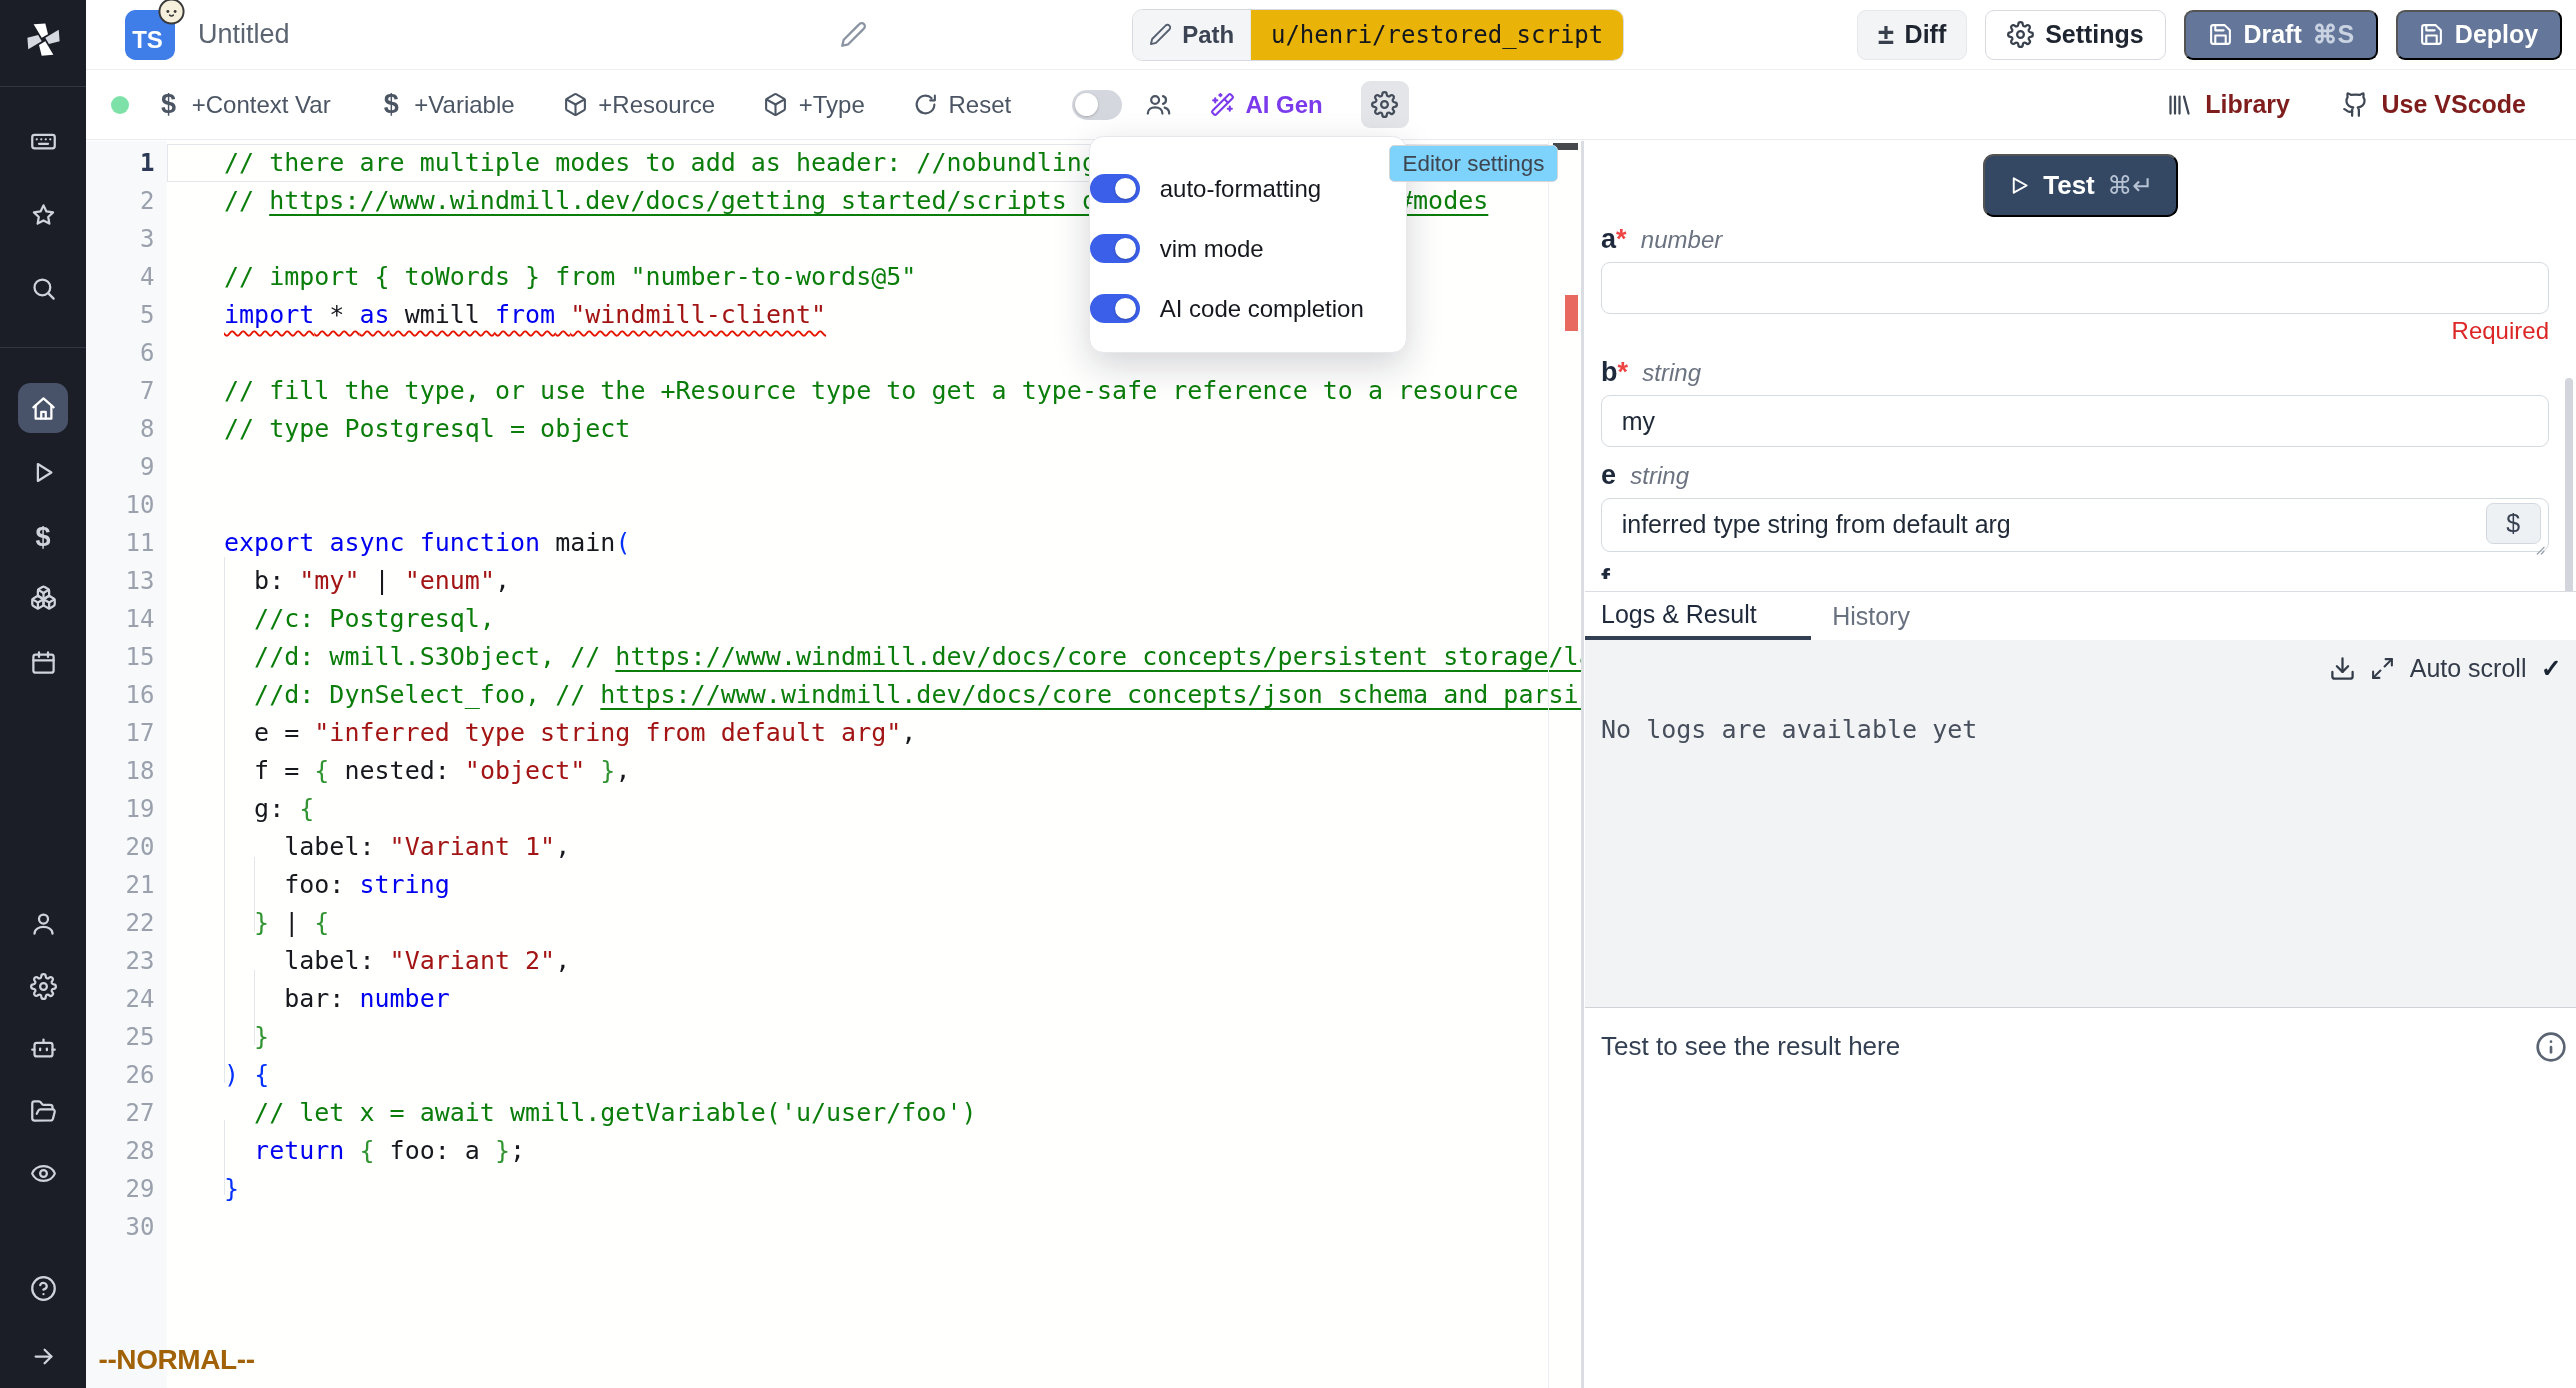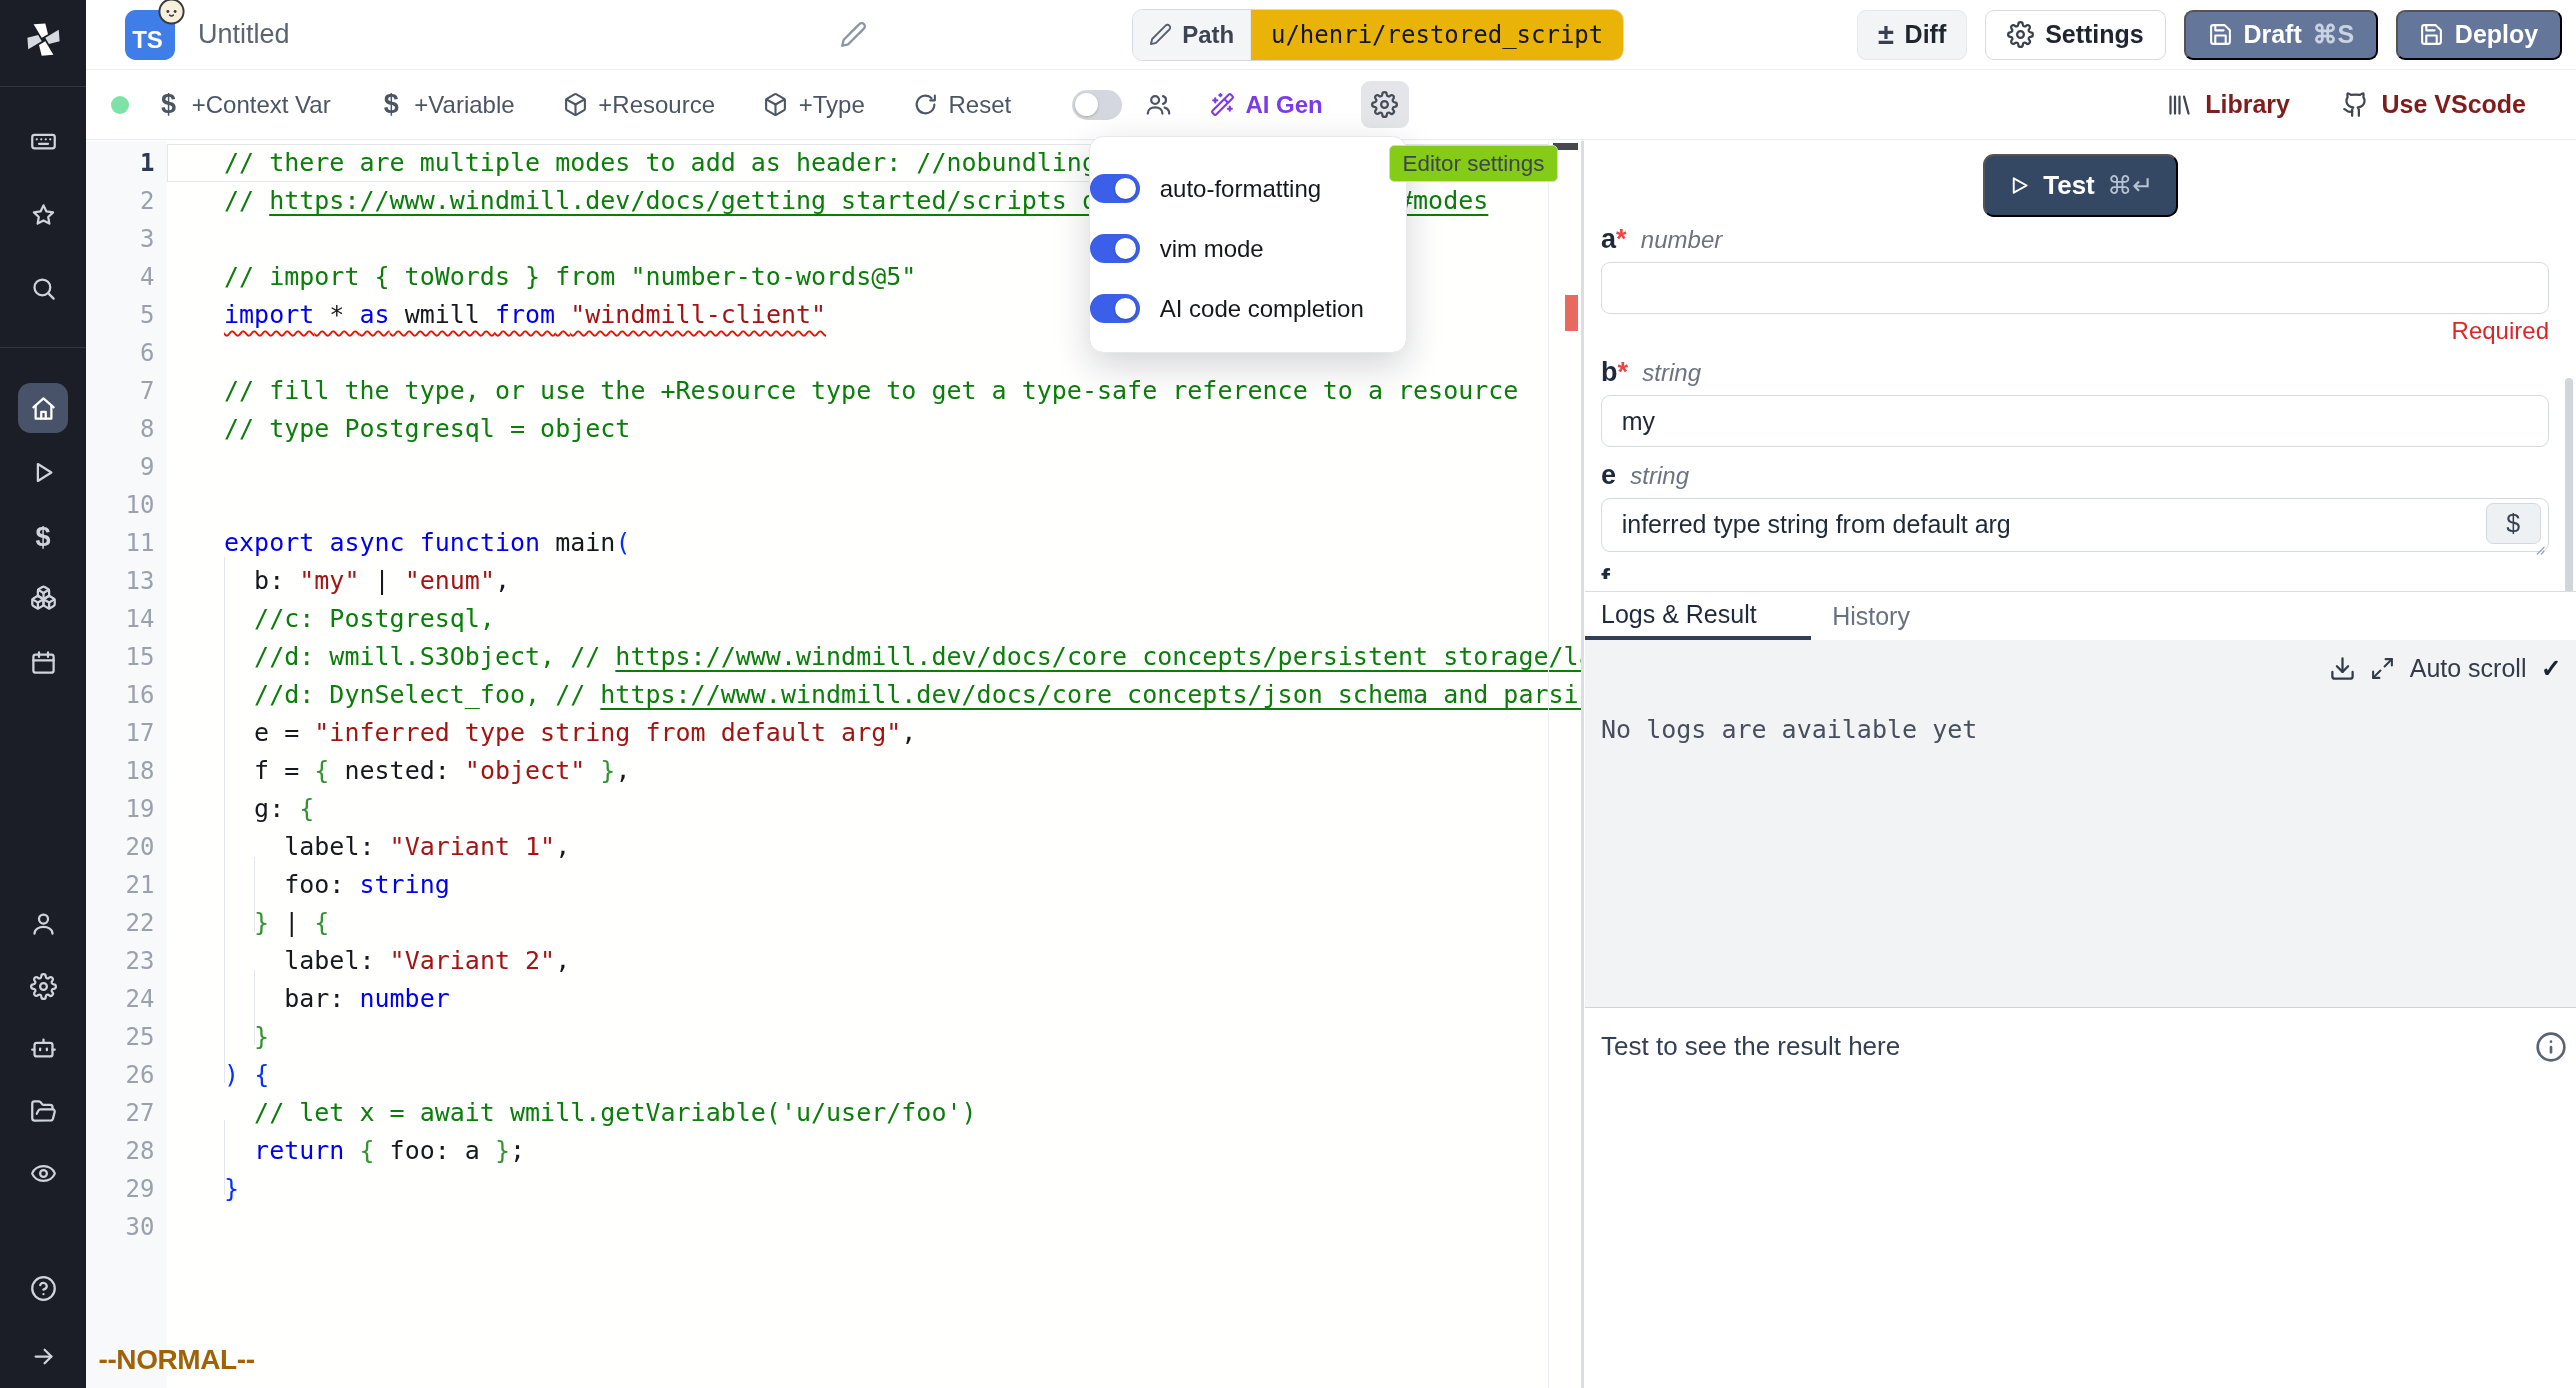--- a/index.html
+++ b/index.html
@@ -115,21 +115,21 @@
   .result-text { flex:1; font-size:26px; color:#333f52; }
   .result-area .ic { width:32px; height:32px; color:#5a6472; cursor:pointer; }
 
   
   #editor-menu { position:absolute; left:1089px; top:136px; width:318px; height:217px; background:#fff; border:0.9px solid #e6e8ec;
     border-radius:14.3px; box-shadow:0 12.5px 36px rgba(15,23,42,.18); z-index:40; padding-top:29px; }
   .menu-row { display:flex; align-items:center; gap:19.7px; margin-bottom:15px; height:45px; }
   .menu-row .switch { width:50px; height:29px; }
   .menu-row .switch .knob { width:21.5px; height:21.5px; }
   .menu-label { font-size:24px; font-weight:500; color:#15181e; white-space:nowrap; }
-  #tooltip { position:absolute; left:1389px; top:145px; background:#84cc16; border:0.9px solid #d3d5d9; border-radius:5.4px;
+  #tooltip { position:absolute; left:1389px; top:145px; background:#7dd3fc; border:0.9px solid #d3d5d9; border-radius:5.4px;
     padding:4.5px 12.5px; font-size:22.4px; color:#3e454f; z-index:50; white-space:nowrap; }
 </style>
 </head>
 <body>
 
 <nav id="sidebar">
   <span class="sb-logo ic">
     <svg viewBox="0 0 24 24">
         <path fill="#ffffff" d="M11 11 6.5 3.5 13 3l1.5 6z"></path>
         <path fill="#d6d9df" d="M13 11l7.5-4.5L21 13l-6 1.5z"></path>

